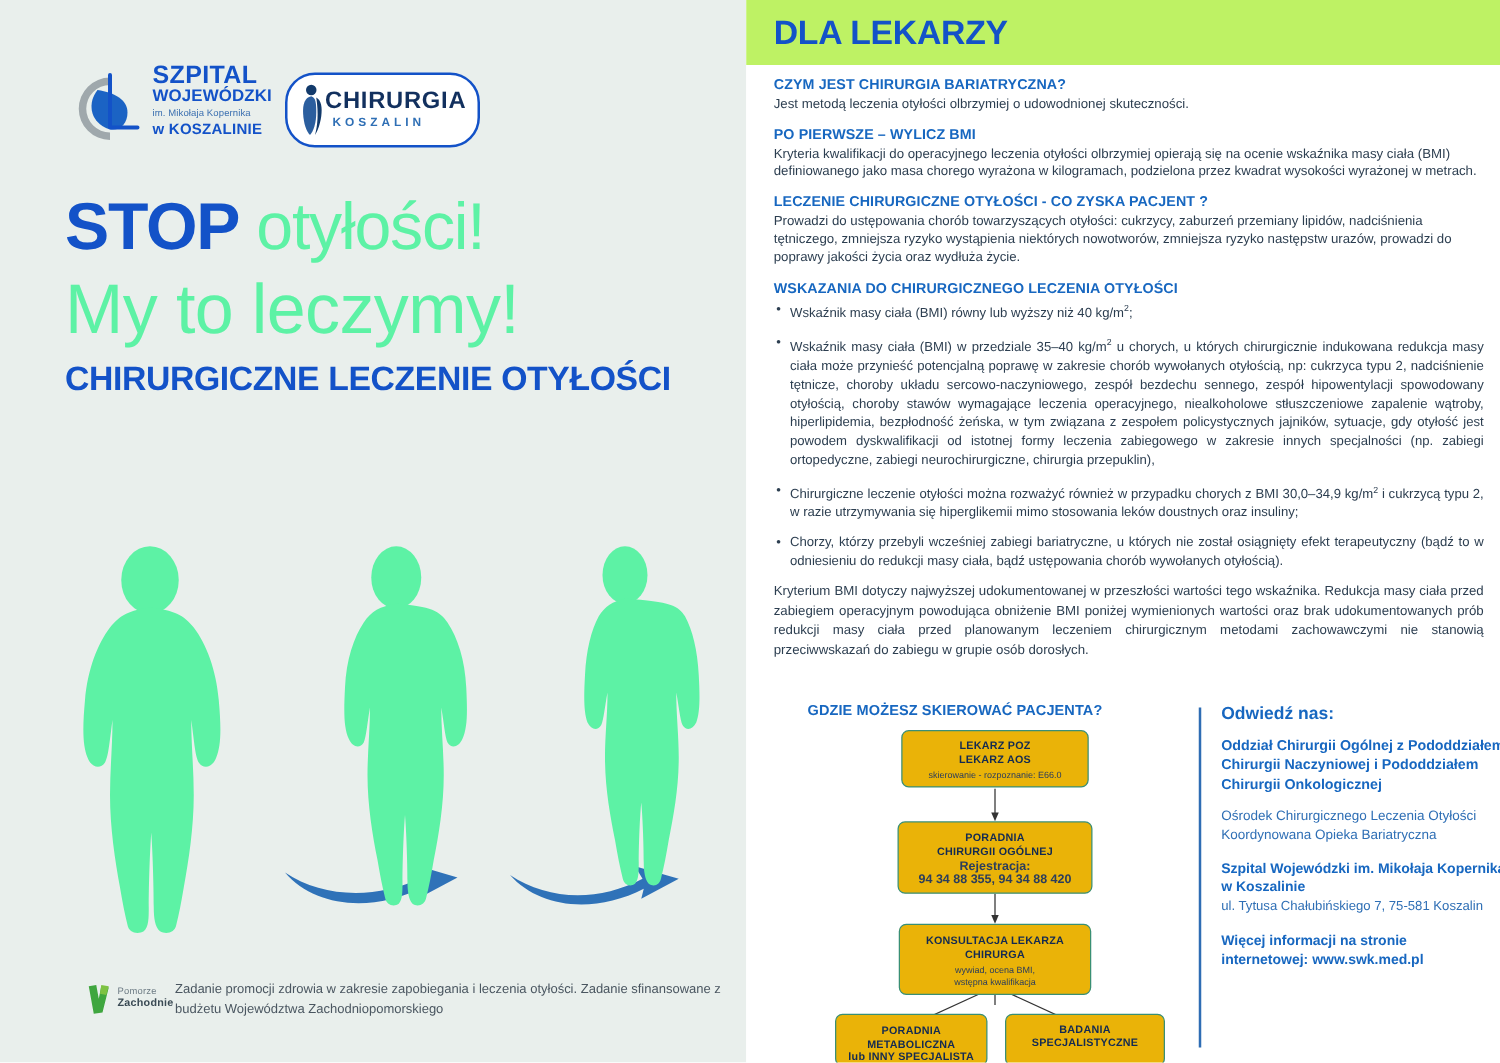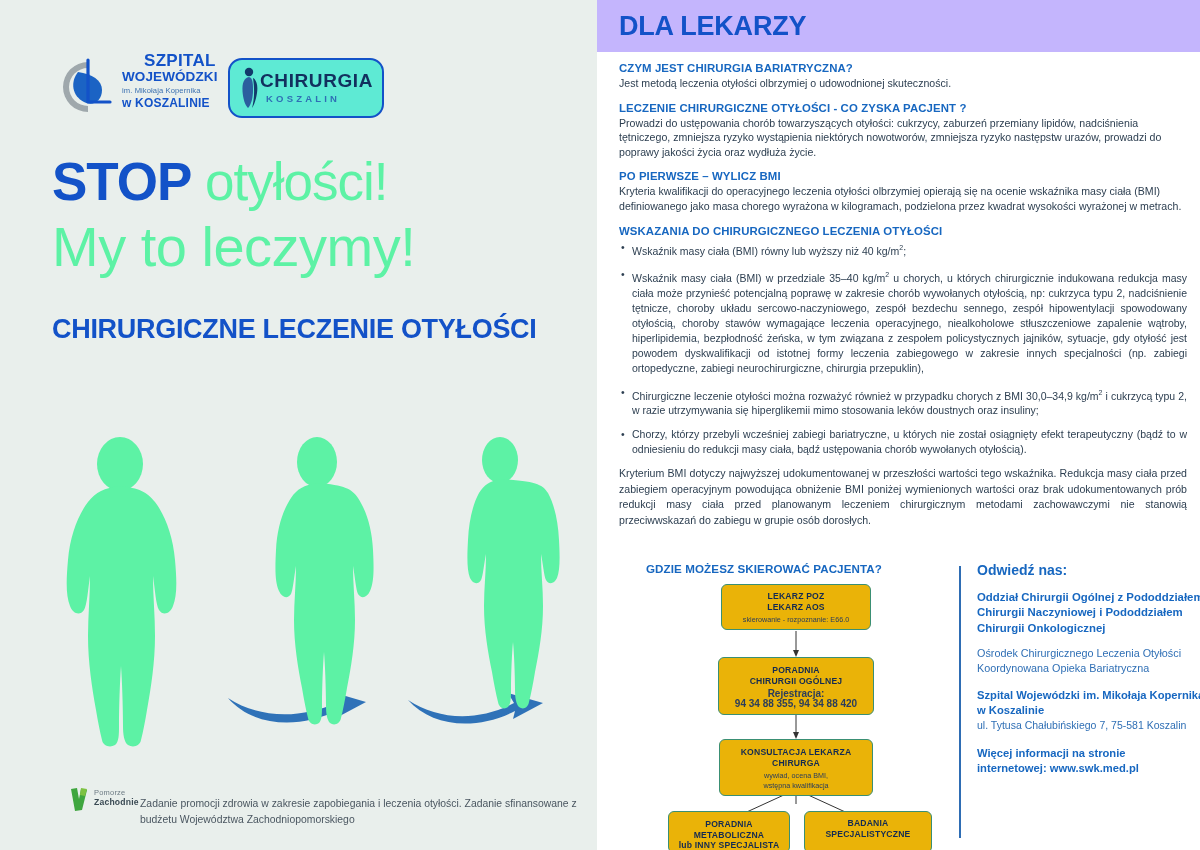--- a/index.html
+++ b/index.html
@@ -15,57 +15,57 @@
   #left-panel{
     position:absolute;left:0;top:0;width:597px;height:850px;
     background:#e9efec;
   }
   #logo-row{position:absolute;left:58px;top:52px;width:330px;height:72px;}
 
   
   .logo-hospital{position:absolute;left:0;top:0;width:160px;height:72px;}
   .logo-hospital .mark{position:absolute;left:0;top:4px;width:62px;height:62px;}
   .logo-hospital .wm{position:absolute;left:64px;top:0;width:96px;}
-  .wm-1{font-size:17px;font-weight:bold;color:#1352c8;letter-spacing:.3px;line-height:17px;margin-left:22px;}
+  .wm-1{font-size:20px;font-weight:bold;color:#1352c8;letter-spacing:.3px;line-height:17px;}
   .wm-2{font-size:13.5px;font-weight:bold;color:#1352c8;letter-spacing:.1px;line-height:16px;}
   .wm-3{font-size:7.6px;color:#3a6fb0;line-height:11px;letter-spacing:.1px;}
   .wm-4{font-size:12px;font-weight:bold;color:#1352c8;line-height:15px;letter-spacing:.2px;}
 
   
   .logo-chirurgia{
     position:absolute;left:170px;top:6px;width:152px;height:56px;
-    border:2.5px solid #1352c8;border-radius:14px;background:#5eead4;text-decoration:underline;
+    border:2.5px solid #1352c8;border-radius:24px;background:#ffffff;text-decoration:underline;
   }
   .lc-icon{position:absolute;left:10px;top:7px;width:22px;height:42px;}
   .lc-t1{position:absolute;left:30px;top:10px;font-size:19px;font-weight:bold;color:#12305e;letter-spacing:.6px;}
   .lc-t2{position:absolute;left:36px;top:33px;font-size:9.5px;font-weight:bold;color:#2f6fb5;letter-spacing:3.2px;}
 
   
   #headline{position:absolute;left:52px;top:150px;width:540px;}
   .h-line1{font-size:53px;line-height:64px;font-weight:bold;letter-spacing:-1px;white-space:nowrap;}
   .h-stop{color:#1352c8;}
   .h-oty{color:#5df2a5;font-weight:normal;}
   .h-line2{font-size:56px;line-height:62px;color:#5df2a5;letter-spacing:-.5px;white-space:nowrap;margin-top:2px;}
-  .h-sub1{margin-top:36px;font-size:27px;font-weight:bold;color:#1352c8;letter-spacing:-.3px;white-space:nowrap;}
+  .h-sub1{margin-top:10px;font-size:27px;font-weight:bold;color:#1352c8;letter-spacing:-.3px;white-space:nowrap;}
   .h-sub2{margin-top:8px;font-size:17.5px;font-weight:bold;color:#1352c8;letter-spacing:-.1px;white-space:nowrap;}
 
   
   #figures{position:absolute;left:0;top:430px;width:597px;height:330px;}
   #figures svg{display:block;}
 
   
   #left-footer{position:absolute;left:68px;top:786px;width:520px;height:48px;}
   .pz-logo{position:absolute;left:0;top:0;width:60px;height:32px;}
   .pz-txt1{position:absolute;left:26px;top:2px;font-size:7.5px;color:#6d7b84;letter-spacing:.2px;}
   .pz-txt2{position:absolute;left:26px;top:11px;font-size:8.6px;font-weight:bold;color:#3a4a54;letter-spacing:.2px;}
-  .foot-text{position:absolute;left:72px;top:-2px;width:440px;font-size:10.4px;line-height:16px;color:#4a5660;margin-top:12px;}
+  .foot-text{position:absolute;left:72px;top:-2px;width:440px;font-size:10.4px;line-height:16px;color:#4a5660;}
 
   
   #right-panel{position:absolute;left:597px;top:0;width:603px;height:850px;background:#ffffff;}
-  #band{position:absolute;left:0;top:0;width:603px;height:52px;background:#c4b5fd;}
+  #band{position:absolute;left:0;top:0;width:603px;height:52px;background:#bef264;}
   #band-title{position:absolute;left:22px;top:11px;font-size:27px;font-weight:bold;color:#1352c8;letter-spacing:-.2px;}
 
   #content{position:absolute;left:22px;top:62px;width:568px;}
   .sec-h{font-size:11.4px;font-weight:bold;color:#1767c0;letter-spacing:.1px;margin-bottom:2px;}
   .sec-p{font-size:10.6px;line-height:14.6px;color:#2c3e50;}
   .sec{margin-bottom:11px;}
   ul.bullets{margin:3px 0 0 0;padding:0;list-style:none;}
   ul.bullets li{
     position:relative;padding-left:13px;margin-bottom:9px;
     font-size:10.5px;line-height:15px;color:#2c3e50;text-align:justify;
@@ -251,27 +251,27 @@
     </div>
 
     <div id="content">
 
       <div class="sec">
         <div class="sec-h">CZYM JEST CHIRURGIA BARIATRYCZNA?</div>
         <div class="sec-p">Jest metodą leczenia otyłości olbrzymiej o udowodnionej skuteczności.</div>
       </div>
 
       <div class="sec">
+        <div class="sec-h">PO PIERWSZE – WYLICZ BMI</div>
+        <div class="sec-p">Kryteria kwalifikacji do operacyjnego leczenia otyłości olbrzymiej opierają się na ocenie wskaźnika masy ciała (BMI) definiowanego jako masa chorego wyrażona w kilogramach, podzielona przez kwadrat wysokości wyrażonej w metrach.</div>
+      </div>
+
+      <div class="sec">
         <div class="sec-h">LECZENIE CHIRURGICZNE OTYŁOŚCI - CO ZYSKA PACJENT ?</div>
         <div class="sec-p">Prowadzi do ustępowania chorób towarzyszących otyłości: cukrzycy, zaburzeń przemiany lipidów, nadciśnienia tętniczego, zmniejsza ryzyko wystąpienia niektórych nowotworów, zmniejsza ryzyko następstw urazów, prowadzi do poprawy jakości życia oraz wydłuża życie.</div>
-      </div>
-
-      <div class="sec">
-        <div class="sec-h">PO PIERWSZE – WYLICZ BMI</div>
-        <div class="sec-p">Kryteria kwalifikacji do operacyjnego leczenia otyłości olbrzymiej opierają się na ocenie wskaźnika masy ciała (BMI) definiowanego jako masa chorego wyrażona w kilogramach, podzielona przez kwadrat wysokości wyrażonej w metrach.</div>
       </div>
 
       <div class="sec">
         <div class="sec-h">WSKAZANIA DO CHIRURGICZNEGO LECZENIA OTYŁOŚCI</div>
         <ul class="bullets">
           <li>Wskaźnik masy ciała (BMI) równy lub wyższy niż 40 kg/m<sup>2</sup>;</li>
           <li>Wskaźnik masy ciała (BMI) w przedziale 35–40 kg/m<sup>2</sup> u chorych, u których chirurgicznie indukowana redukcja masy ciała może przynieść potencjalną poprawę w zakresie chorób wywołanych otyłością, np: cukrzyca typu 2, nadciśnienie tętnicze, choroby układu sercowo-naczyniowego, zespół bezdechu sennego, zespół hipowentylacji spowodowany otyłością, choroby stawów wymagające leczenia operacyjnego, niealkoholowe stłuszczeniowe zapalenie wątroby, hiperlipidemia, bezpłodność żeńska, w tym związana z zespołem policystycznych jajników, sytuacje, gdy otyłość jest powodem dyskwalifikacji od istotnej formy leczenia zabiegowego w zakresie innych specjalności (np. zabiegi ortopedyczne, zabiegi neurochirurgiczne, chirurgia przepuklin),</li>
           <li>Chirurgiczne leczenie otyłości można rozważyć również w przypadku chorych z BMI 30,0–34,9 kg/m<sup>2</sup> i cukrzycą typu 2, w razie utrzymywania się hiperglikemii mimo stosowania leków doustnych oraz insuliny;</li>
           <li>Chorzy, którzy przebyli wcześniej zabiegi bariatryczne, u których nie został osiągnięty efekt terapeutyczny (bądź to w odniesieniu do redukcji masy ciała, bądź ustępowania chorób wywołanych otyłością).</li>
         </ul>

